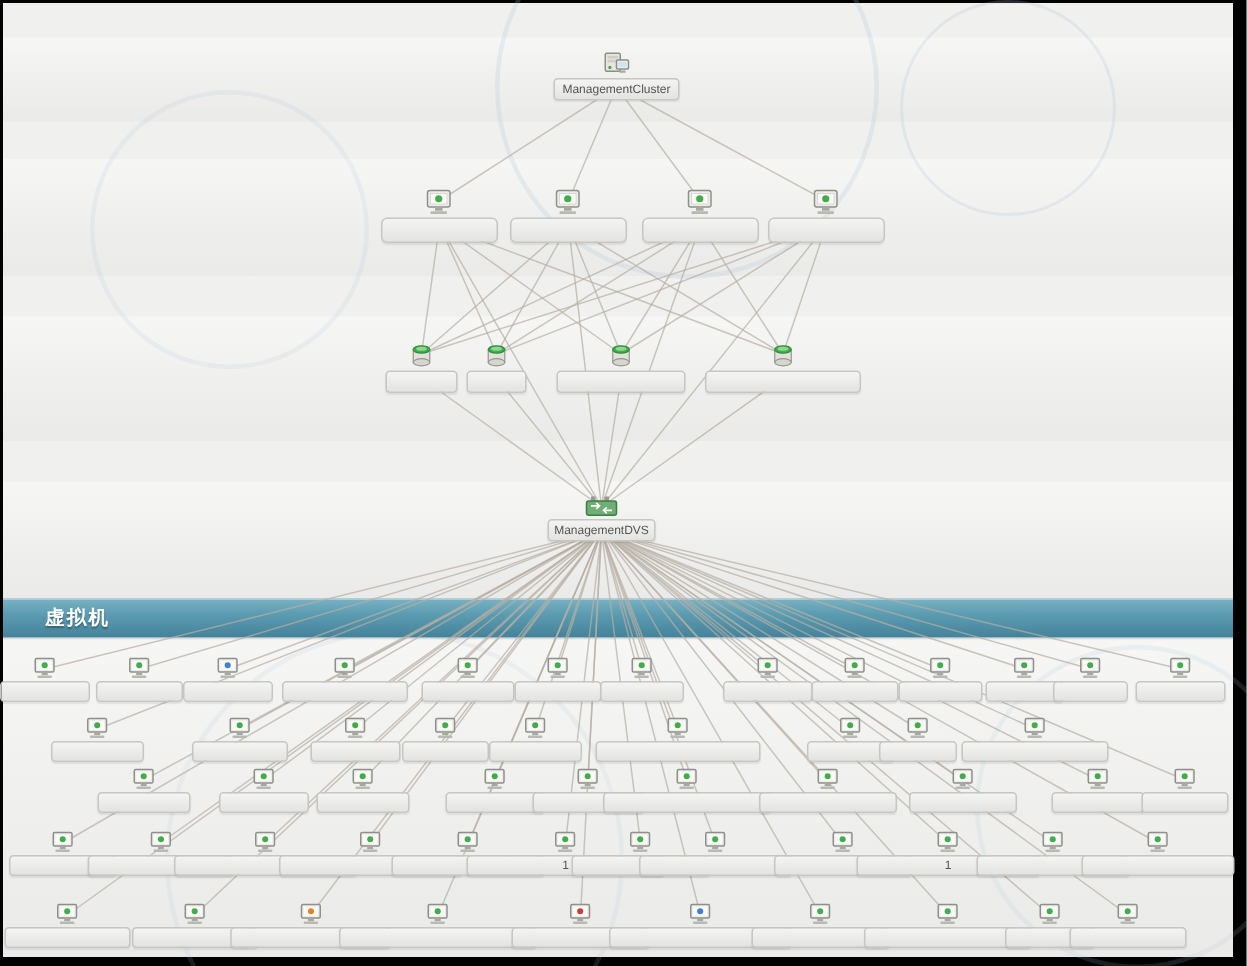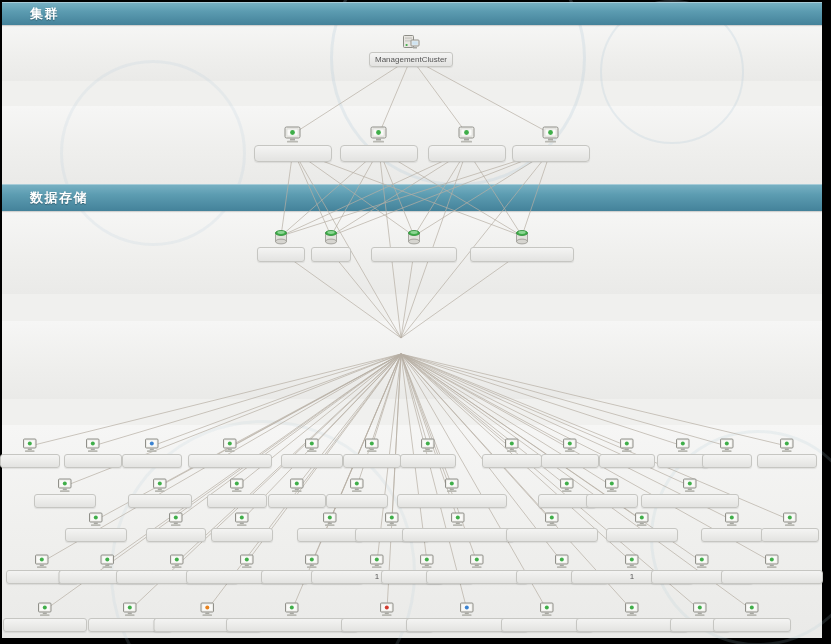--- a/index.html
+++ b/index.html
@@ -245,20 +245,32 @@
         <div class="node-icon">
           <svg width="16" height="18" viewBox="0 0 16 18">
             <rect x="2.5" y="5" width="11" height="8.5" fill="#e2e1dc" stroke="#97968f" stroke-width="0.8"></rect>
             <ellipse cx="8" cy="13.5" rx="5.5" ry="2.4" fill="#d6d5d0" stroke="#97968f" stroke-width="0.8"></ellipse>
             <ellipse cx="8" cy="5" rx="5.5" ry="2.5" fill="#3fae49" stroke="#2f8f3a" stroke-width="0.8"></ellipse>
             <ellipse cx="8" cy="4.5" rx="3.6" ry="1.4" fill="#8ed695"></ellipse>
           </svg>
         </div>
         <div class="node-label lbl-storage" style="width: 102px;"></div>
       </div>
+      <div class="node" style="left: 401px; top: 330px;">
+        <div class="node-icon">
+          <svg width="22" height="15" viewBox="0 0 22 15">
+            <rect x="4" y="1" width="3" height="4" fill="#9a9a94"></rect>
+            <rect x="13" y="1" width="3" height="4" fill="#9a9a94"></rect>
+            <rect x="1" y="4" width="20" height="9.5" rx="1.5" fill="#6fae75" stroke="#3d7d46"></rect>
+            <path d="M4 7.2 h5.5 m-2 -2 l2.2 2 -2.2 2" stroke="#fff" stroke-width="1.1" fill="none"></path>
+            <path d="M18 10.2 h-5.5 m2 -2 l-2.2 2 2.2 2" stroke="#fff" stroke-width="1.1" fill="none"></path>
+          </svg>
+        </div>
+        <div class="node-label lbl-dvs" style="width: 70px;">ManagementDVS</div>
+      </div>
       <div class="node" style="left: 30px; top: 438px;">
         <div class="node-icon">
           <svg width="16" height="15" viewBox="0 0 16 15">
             <rect x="1.5" y="1" width="12.5" height="9" rx="1" fill="#edece8" stroke="#90908a"></rect>
             <rect x="3" y="2.5" width="9.5" height="6" fill="#fafaf8"></rect>
             <circle cx="7.8" cy="5.5" r="2" fill="#3fae49"></circle>
             <rect x="5.8" y="10.5" width="4" height="1.6" fill="#a8a8a2"></rect>
             <rect x="3" y="12.3" width="9.5" height="1.7" rx="0.5" fill="#b9b9b3"></rect>
           </svg>
         </div>
@@ -895,23 +907,20 @@
             <rect x="3" y="2.5" width="9.5" height="6" fill="#fafaf8"></rect>
             <circle cx="7.8" cy="5.5" r="2" fill="#3fae49"></circle>
             <rect x="5.8" y="10.5" width="4" height="1.6" fill="#a8a8a2"></rect>
             <rect x="3" y="12.3" width="9.5" height="1.7" rx="0.5" fill="#b9b9b3"></rect>
           </svg>
         </div>
         <div class="node-label lbl-vms" style="width: 76px;"></div>
       </div>
     </div>
 <div class="band-content" style="top: 25px; height: 56px;"></div>
-    <div class="band-header" style="top: 2px; height: 23px;">
-      <span class="band-title">集群</span>
-    </div>
     <div class="band-content" style="top: 106px; height: 78px;"></div>
     <div class="band-content" style="top: 211px; height: 83px;"></div>
-    <div class="band-header" style="top: 184px; height: 27px;">
-      <span class="band-title">数据存储</span>
-    </div>
     <div class="band-content" style="top: 321px; height: 78px;"></div>
     <div class="band-content" style="top: 425px; height: 213px;"></div>
+    <div class="band-header" style="top: 399px; height: 26px;">
+      <span class="band-title">虚拟机</span>
+    </div>
   </div>
 
 </body></html>

